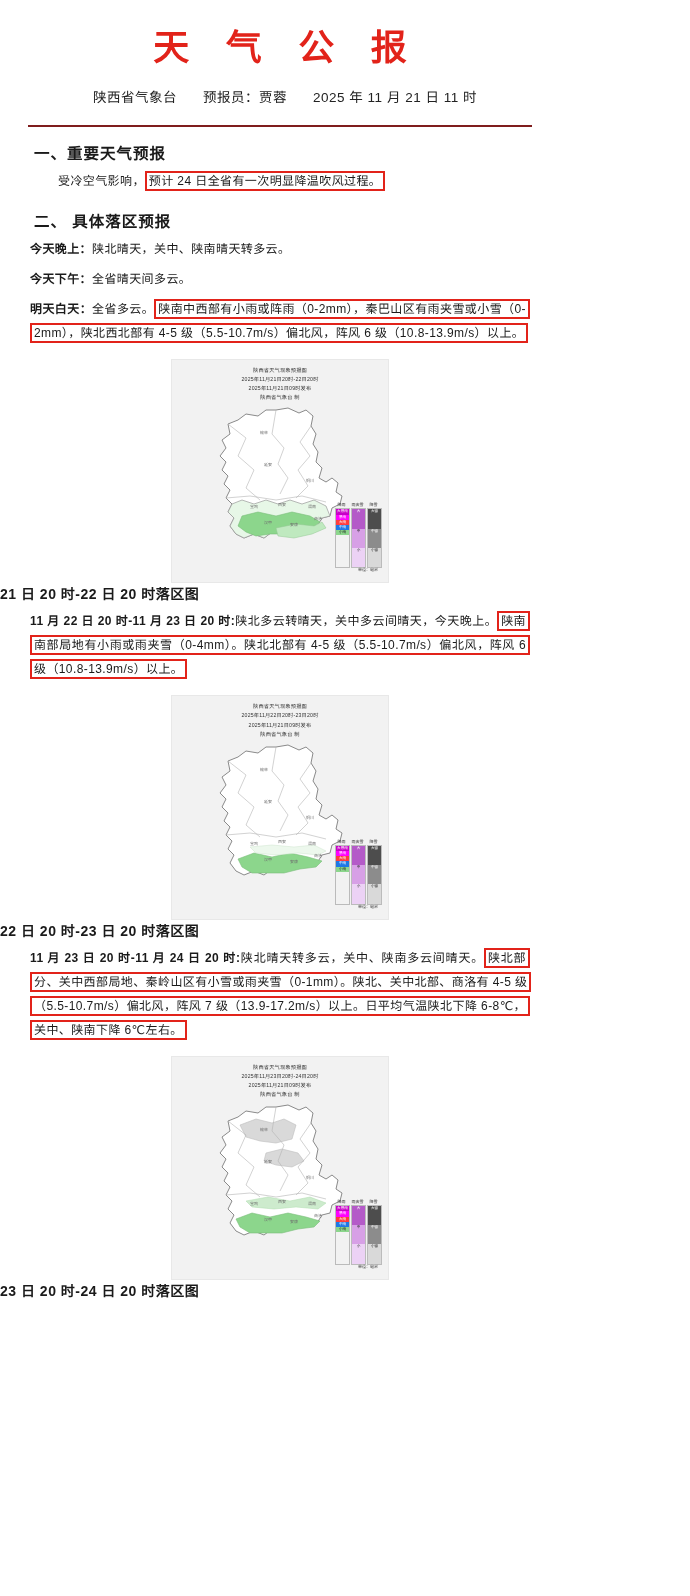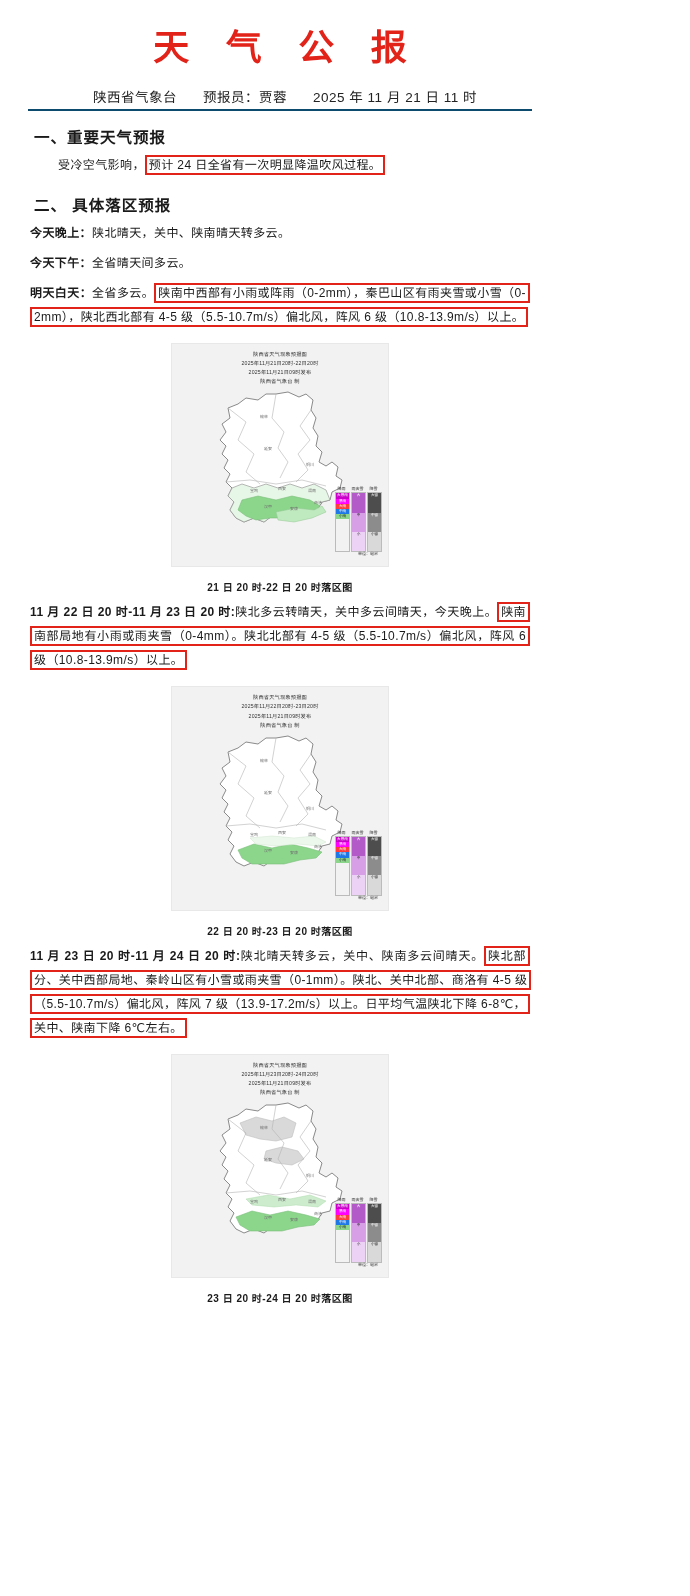--- a/index.html
+++ b/index.html
@@ -27,22 +27,22 @@
     font-size: 36px;
     font-weight: bold;
     letter-spacing: 12px;
     padding: 18px 0 10px 0;
     text-indent: 12px;
     font-family: "DejaVu Sans", "Liberation Sans", sans-serif;
   }
   
   .byline-wrap {
     margin: 6px 28px 0 28px;
-    border-bottom: 2px solid #0c4a6e;
-    padding-bottom: 3px;
+    border-bottom: 2px solid #7f1d1d;
+    padding-bottom: 19px;
   }
   .byline {
     display: flex;
     justify-content: center;
     gap: 26px;
     font-size: 13.5px;
     color: #222;
     letter-spacing: 0.5px;
     padding-left: 10px;
   }
@@ -140,24 +140,23 @@
     box-sizing: border-box;
   }
   .legend-foot {
     position: absolute;
     right: 8px;
     bottom: 2px;
     font-size: 4px;
     color: #333;
   }
   .fig-caption {
-    font-size: 10px;
+    font-size: 14px;
     font-weight: bold;
-    text-align: center;
-    margin-top: 12px;
+    text-align: left;
     letter-spacing: 0.5px;
   }
 </style>
 </head>
 <body>
 
 <div class="page">
 
   <div class="doc-title">天 气 公 报</div>
 

